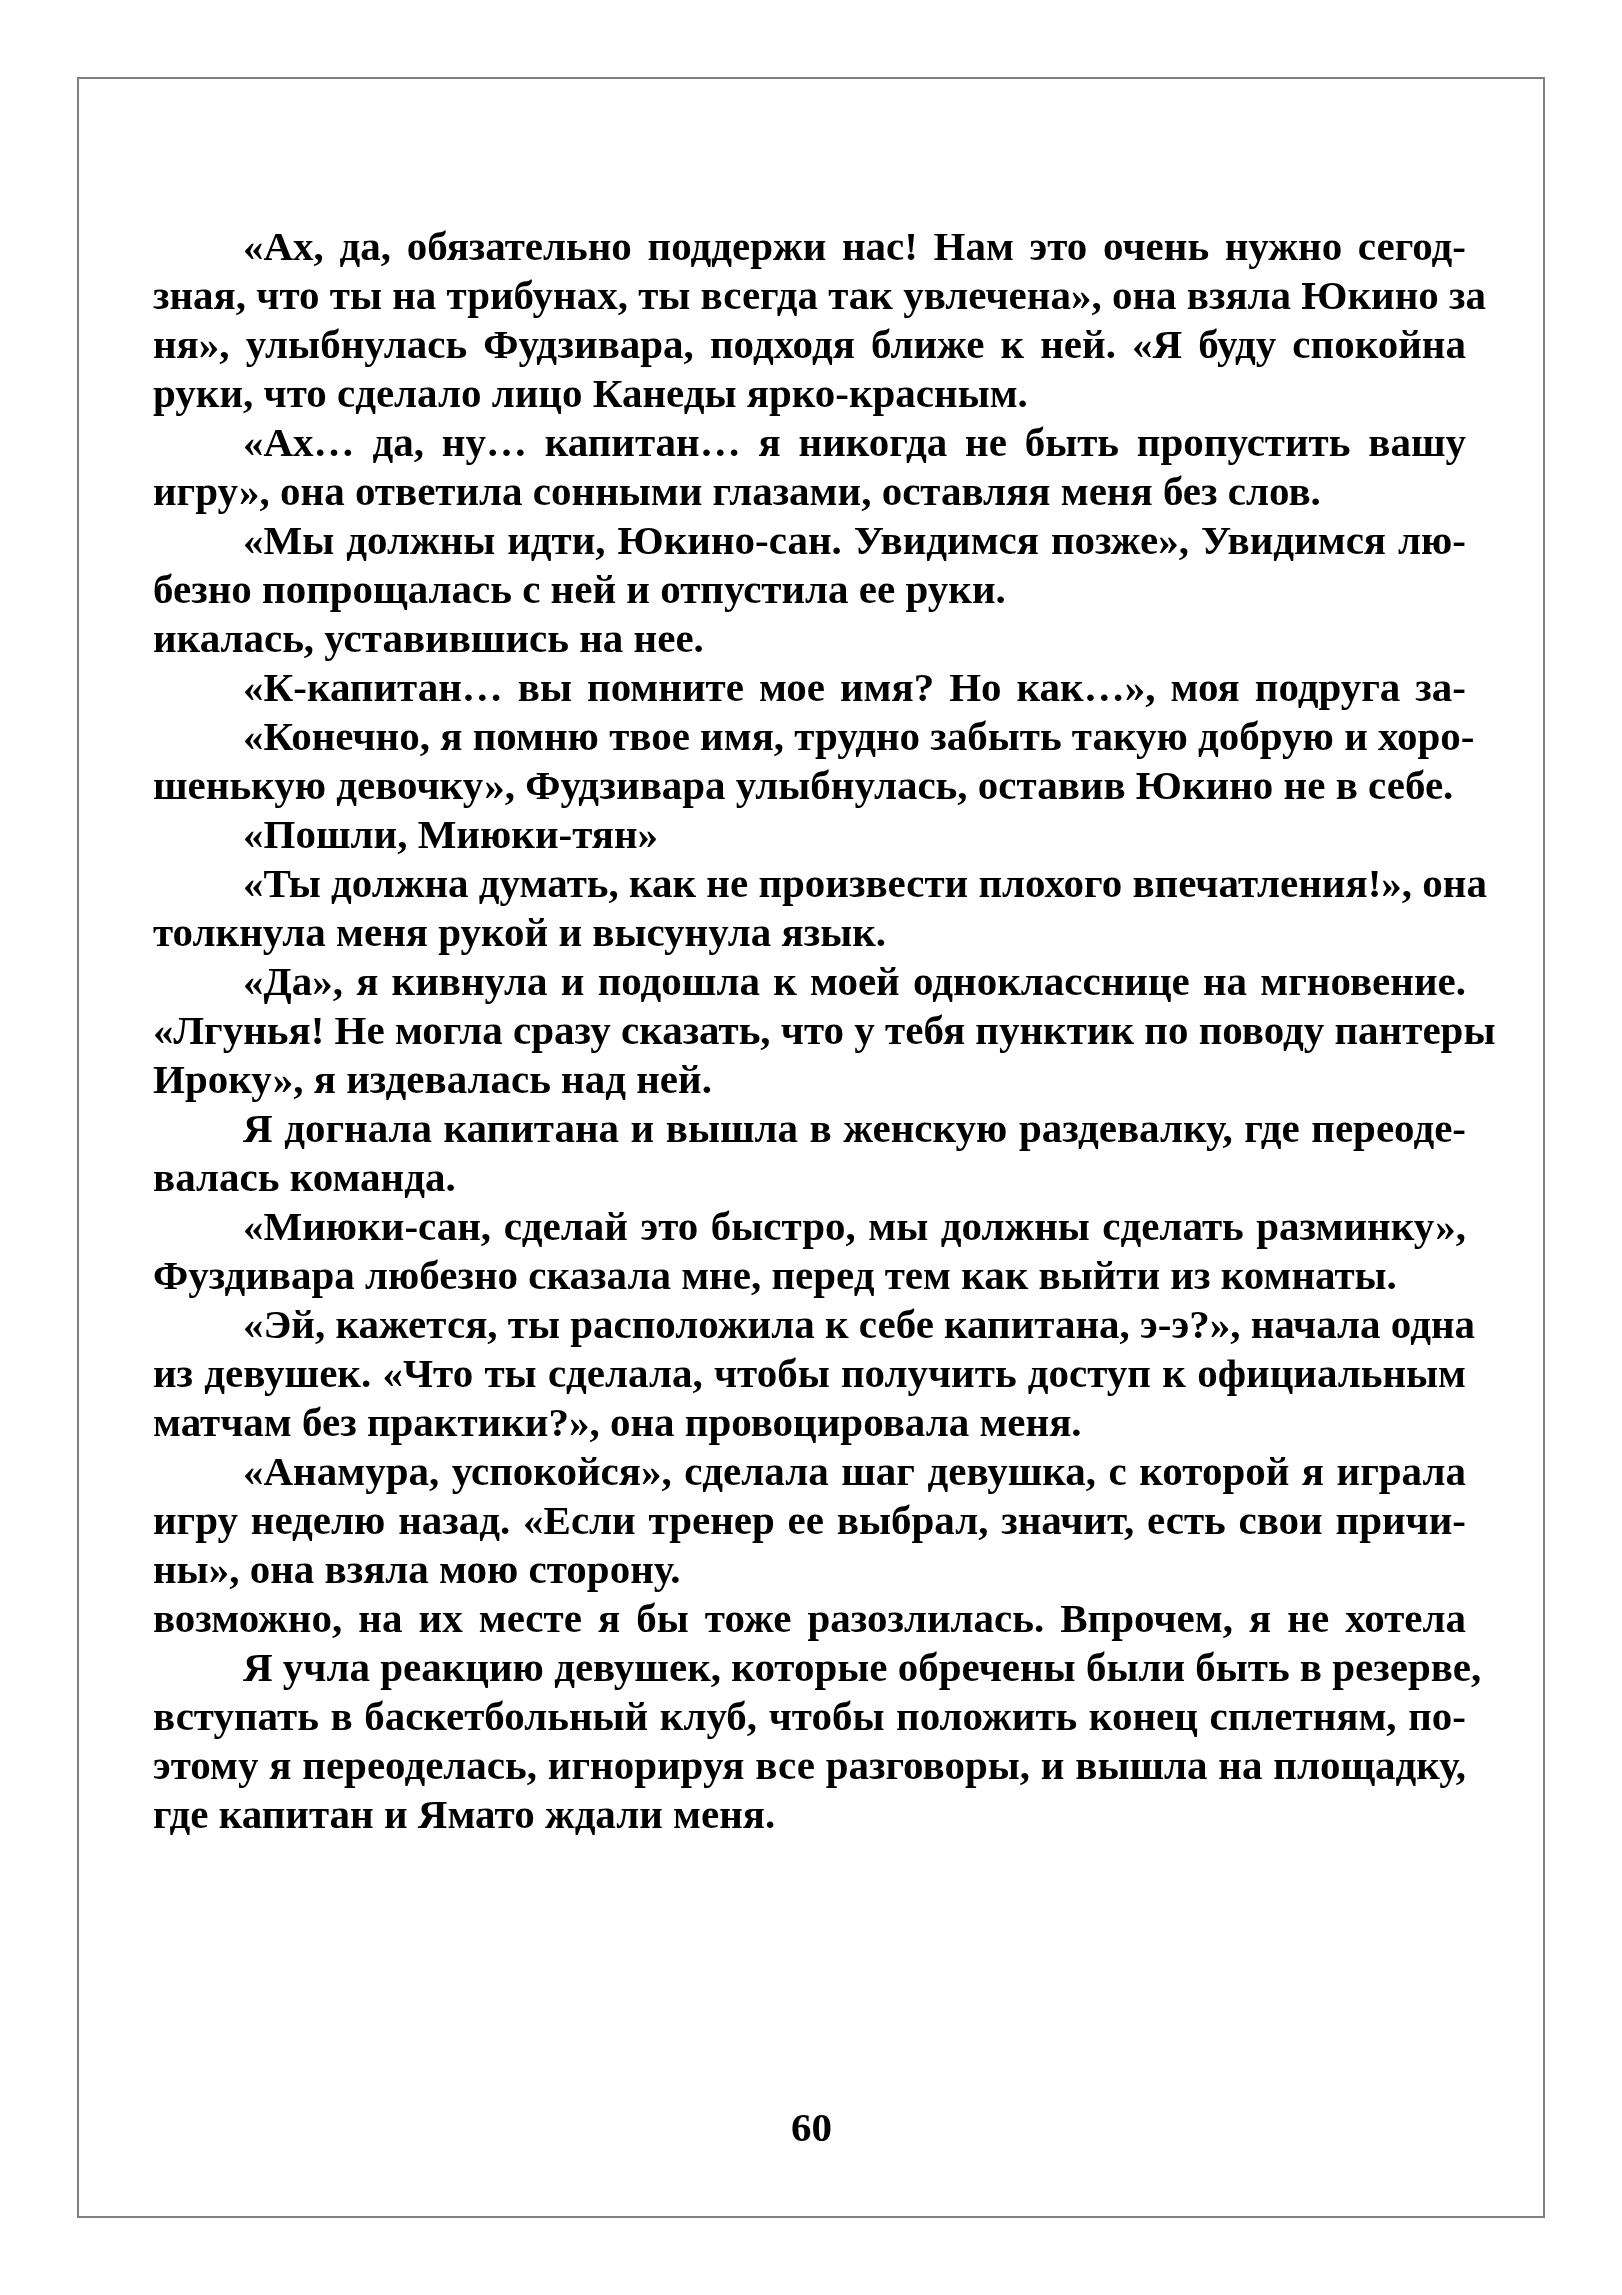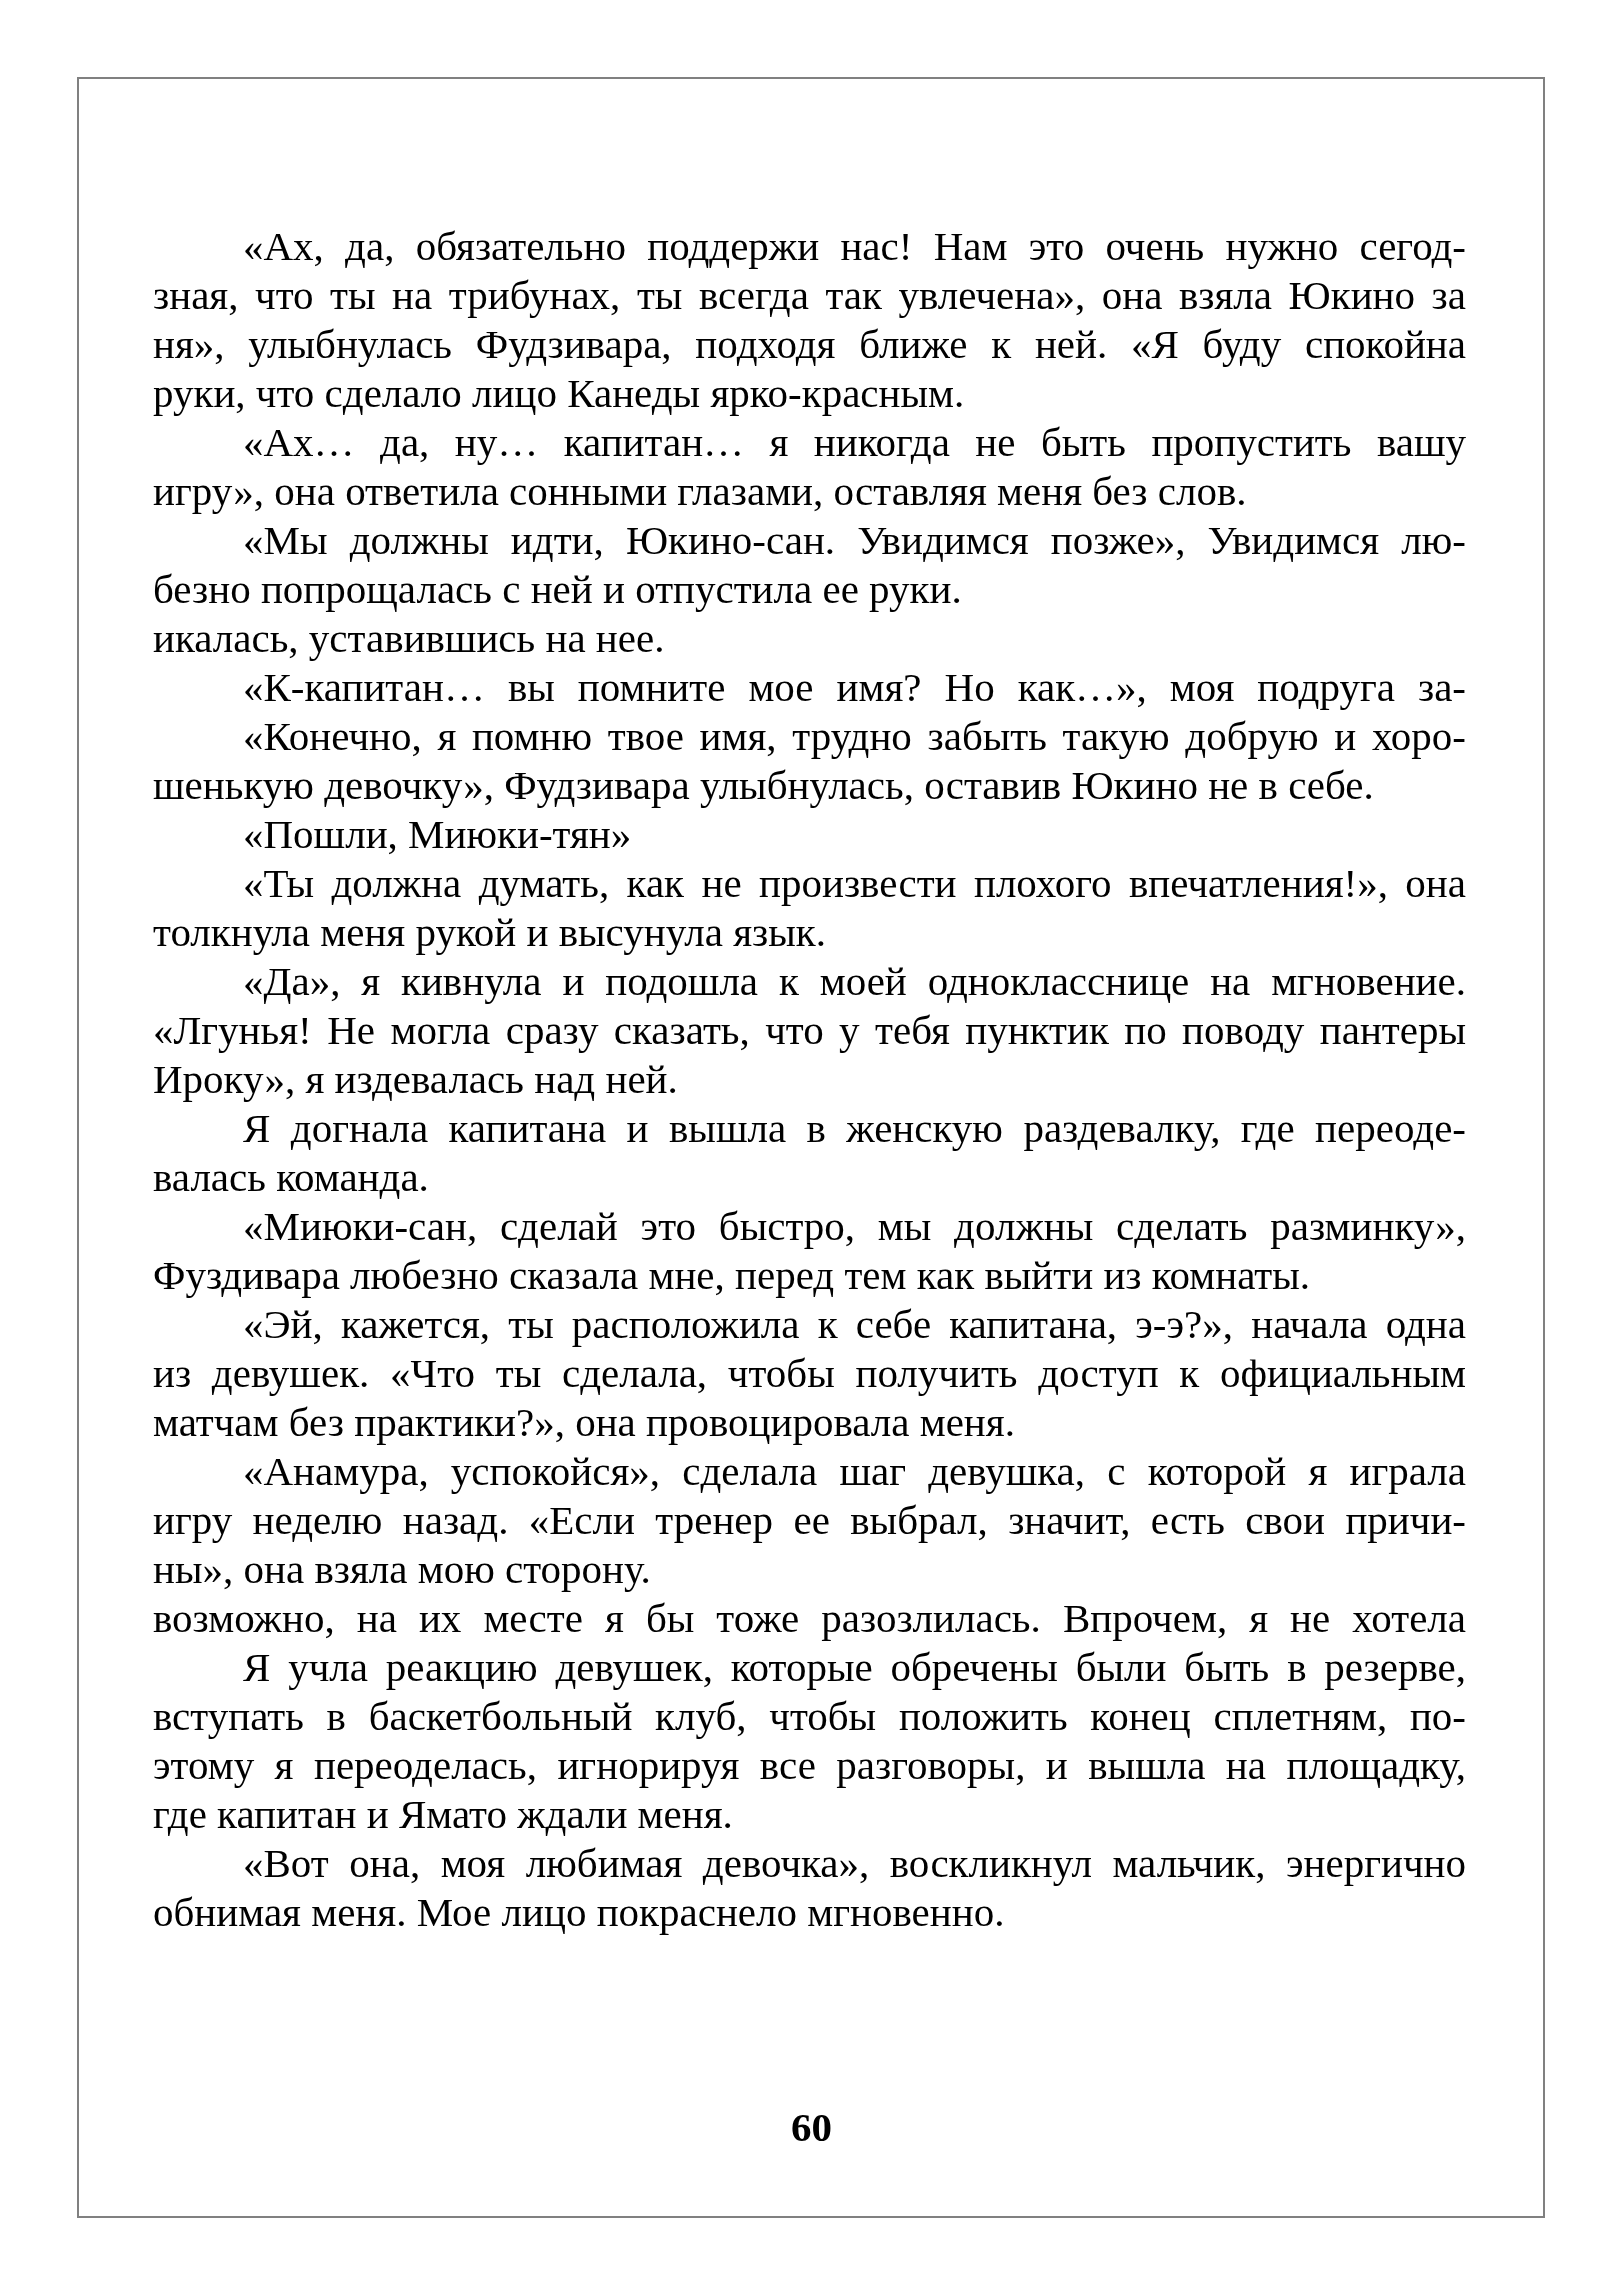--- a/index.html
+++ b/index.html
@@ -34,20 +34,21 @@
     text-align: justify;
     hyphens: manual;
   }
   .line {
     display: block;
     text-align: justify;
     text-align-last: justify;
     white-space: nowrap;
     height: 49px;
     overflow: visible;
+    font-weight: bold;
   }
   .line.last {
     text-align-last: left;
   }
   .line.first {
     padding-left: 90px;
   }
   .page-number {
     position: absolute;
     left: 0;
@@ -119,20 +120,16 @@
       <span class="line">игру неделю назад. «Если тренер ее выбрал, значит, есть свои причи-</span>
       <span class="line last">ны», она взяла мою сторону.</span>
     </div>
     <div class="para-wrap">
       <span class="line">возможно, на их месте я бы тоже разозлилась. Впрочем, я не хотела</span>
       <span class="line first">Я учла реакцию девушек, которые обречены были быть в резерве,</span>
       <span class="line">вступать в баскетбольный клуб, чтобы положить конец сплетням, по-</span>
       <span class="line">этому я переоделась, игнорируя все разговоры, и вышла на площадку,</span>
       <span class="line last">где капитан и Ямато ждали меня.</span>
     </div>
-    <div class="para-wrap">
-      <span class="line first">«Вот она, моя любимая девочка», воскликнул мальчик, энергично</span>
-      <span class="line last">обнимая меня. Мое лицо покраснело мгновенно.</span>
-    </div>
   </div>
 
 <div class="page-number">60</div>
 
 
 </body></html>

